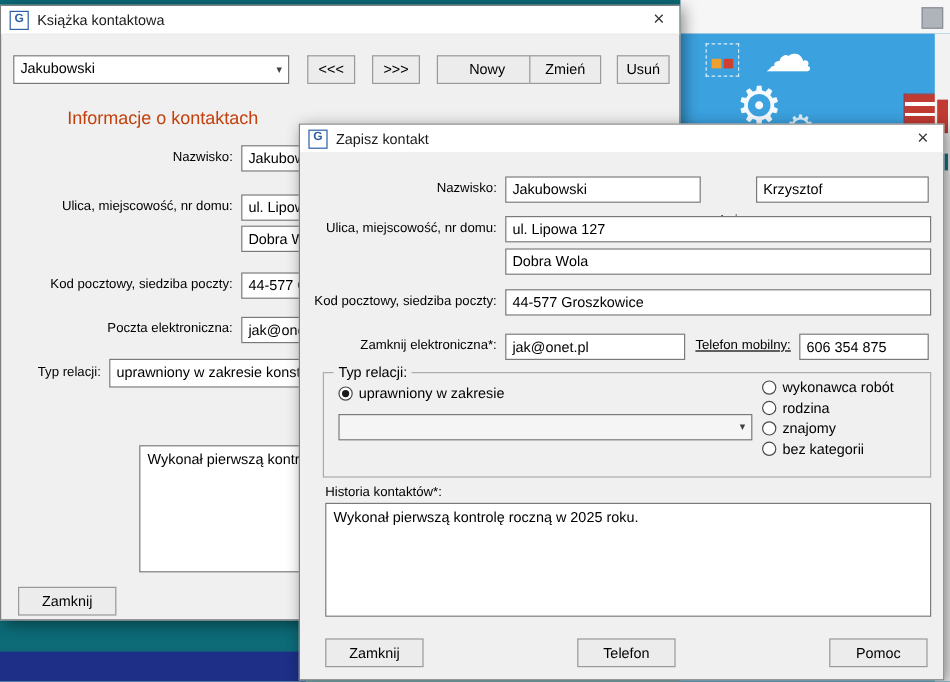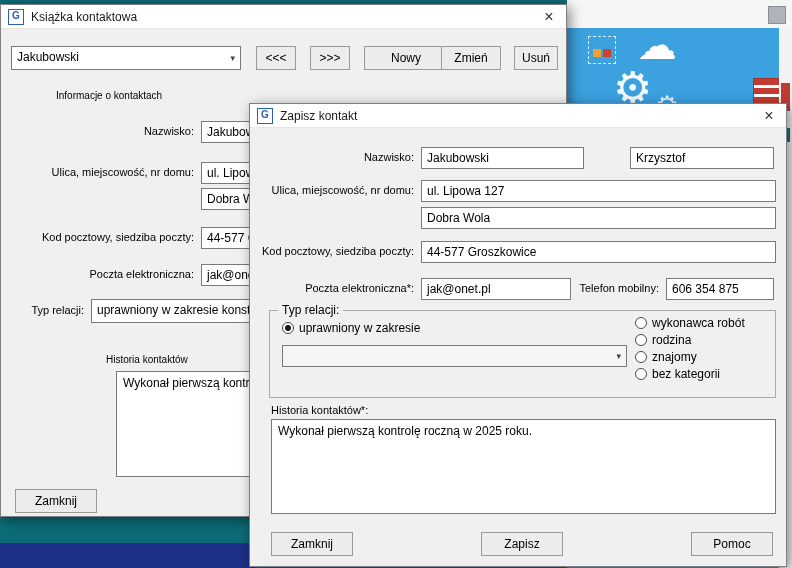--- a/index.html
+++ b/index.html
@@ -26,21 +26,21 @@
   .win{position:absolute;background:#f0f0f0;border:1px solid #7f7f7f;box-shadow:3px 3px 12px rgba(0,0,0,.45);box-sizing:border-box;}
   .titlebar{position:absolute;left:0;top:0;right:0;height:24px;background:#ffffff;display:flex;align-items:center;padding:0 7px;box-sizing:border-box;border-bottom:1px solid #e6e6e6;}
   .app-icon{width:14px;height:14px;border:1px solid #2b5fa8;color:#2b5fa8;font-weight:bold;font-size:10px;line-height:12px;text-align:center;background:#fff;margin-right:7px;flex:0 0 auto;}
   .title-text{font-size:12px;color:#1a1a1a;white-space:nowrap;}
   .close-x{margin-left:auto;font-size:16px;color:#333;width:20px;text-align:center;line-height:20px;cursor:default;}
   .tbx{position:absolute;background:#fff;border:1px solid #7a7a7a;font-size:12px;padding:3px 5px;white-space:nowrap;overflow:hidden;box-sizing:border-box;line-height:15px;}
   .combo{padding-right:18px;}
   .combo-arrow{position:absolute;right:5px;top:50%;transform:translateY(-50%);font-size:9px;color:#404040;}
   .btn{position:absolute;background:#ececec;border:1px solid #9a9a9a;font-size:12px;display:flex;align-items:center;justify-content:center;box-sizing:border-box;cursor:default;}
   .label{position:absolute;font-size:11px;white-space:nowrap;}
-  .heading{position:absolute;font-size:10px;color:#000000;white-space:nowrap;}
+  .heading{position:absolute;font-size:15px;color:#c2410c;white-space:nowrap;}
   .group{position:absolute;border:1px solid #ababab;box-sizing:border-box;}
   .group-legend{position:absolute;top:-8px;left:8px;background:#f0f0f0;padding:0 4px;font-size:12px;}
   .radio{position:absolute;display:flex;align-items:center;gap:5px;font-size:12px;white-space:nowrap;}
   .radio .dot{width:12px;height:12px;border:1px solid #4a4a4a;border-radius:50%;background:#fff;box-sizing:border-box;position:relative;flex:0 0 auto;}
   .radio.checked .dot::after{content:"";position:absolute;left:2px;top:2px;width:6px;height:6px;border-radius:50%;background:#1a1a1a;}
   .history-box{position:absolute;background:#fff;border:1px solid #7a7a7a;box-sizing:border-box;padding:3px 6px;overflow:hidden;}
   .hline{min-height:17px;line-height:17px;font-size:12px;white-space:pre-wrap;}
   .caret{display:inline-block;width:1px;height:13px;background:#000;vertical-align:text-bottom;margin-left:1px;}
 </style>
 </head>
@@ -97,21 +97,20 @@
 
     <div class="label" style="right:372px;top:263px;">Poczta elektroniczna:</div>
     <div class="tbx" style="left:200px;top:259px;width:185px;height:22px;">jak@onet.pl</div>
 
     <div class="label" style="right:482px;top:299px;">Typ relacji:</div>
     <div class="tbx combo" style="left:90px;top:294px;width:300px;height:24px;">
       <span>uprawniony w zakresie konstrukcyjno-budowlanym</span>
       <span class="combo-arrow">▾</span>
     </div>
 
-    <div class="heading" style="left:105px;top:349px;">Historia kontaktów</div>
     <div class="history-box" style="left:115px;top:366px;width:380px;height:106px;">
       <div class="hline">Wykonał pierwszą kontrolę roczną w 2025 roku.</div>
     </div>
 
     <div class="btn" style="left:14px;top:484px;width:82px;height:24px;">Zamknij</div>
   </div>
 
   <div class="win" style="left:249px;top:103px;width:538px;height:464px;z-index:10;">
     <div class="titlebar">
       <span class="app-icon">G</span>
@@ -124,23 +123,23 @@
     <div class="label" style="right:162px;top:47px;margin-top:27px;">Imię:</div>
     <div class="tbx" style="left:380px;top:43px;width:144px;height:22px;">Krzysztof</div>
 
     <div class="label" style="right:372px;top:80px;">Ulica, miejscowość, nr domu:</div>
     <div class="tbx" style="left:171px;top:76px;width:355px;height:22px;">ul. Lipowa 127</div>
     <div class="tbx" style="left:171px;top:103px;width:355px;height:22px;">Dobra Wola</div>
 
     <div class="label" style="right:372px;top:141px;">Kod pocztowy, siedziba poczty:</div>
     <div class="tbx" style="left:171px;top:137px;width:355px;height:22px;">44-577 Groszkowice</div>
 
-    <div class="label" style="right:372px;top:178px;">Poczta elektroniczna*:</div>
+    <div class="label" style="right:372px;top:178px;">Zamknij elektroniczna*:</div>
     <div class="tbx" style="left:171px;top:174px;width:150px;height:22px;">jak@onet.pl</div>
-    <div class="label" style="right:127px;top:178px;">Telefon mobilny:</div>
+    <div class="label" style="right:127px;top:178px;text-decoration:underline;">Telefon mobilny:</div>
     <div class="tbx" style="left:416px;top:174px;width:108px;height:22px;">606 354 875</div>
 
     <div class="group" style="left:19px;top:206px;width:507px;height:88px;">
       <div class="group-legend">Typ relacji:</div>
 
       <div class="radio checked" style="left:12px;top:10px;">
         <span class="dot"></span>
         <span>uprawniony w zakresie</span>
       </div>
       <div class="tbx combo" style="left:12px;top:34px;width:345px;height:22px;background:#f5f5f5;">
@@ -165,17 +164,17 @@
       </div>
     </div>
 
     <div class="label" style="left:21px;top:300px;">Historia kontaktów*:</div>
     <div class="history-box" style="left:21px;top:315px;width:505px;height:95px;">
       <div class="hline">Wykonał pierwszą kontrolę roczną w 2025 roku.</div>
       <div class="hline"></div>
     </div>
 
     <div class="btn" style="left:21px;top:428px;width:82px;height:24px;">Zamknij</div>
-    <div class="btn" style="left:231px;top:428px;width:82px;height:24px;">Zapisz</div>
+    <div class="btn" style="left:231px;top:428px;width:82px;height:24px;">Telefon</div>
     <div class="btn" style="left:441px;top:428px;width:82px;height:24px;">Pomoc</div>
   </div>
 
 </div>
 
 </body></html>

